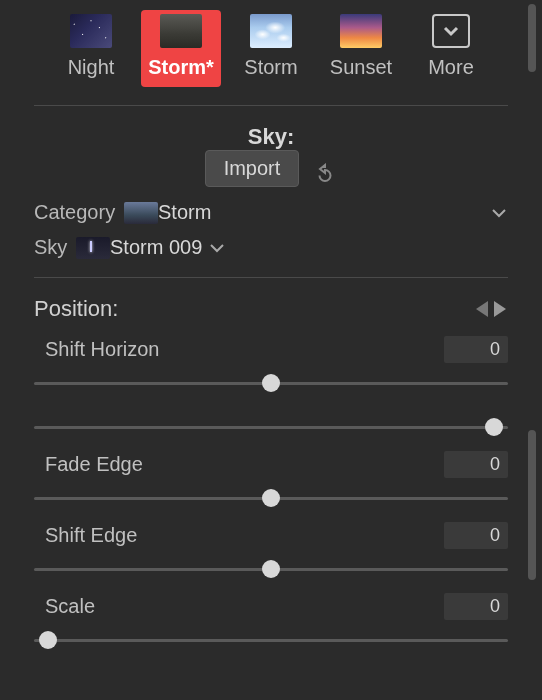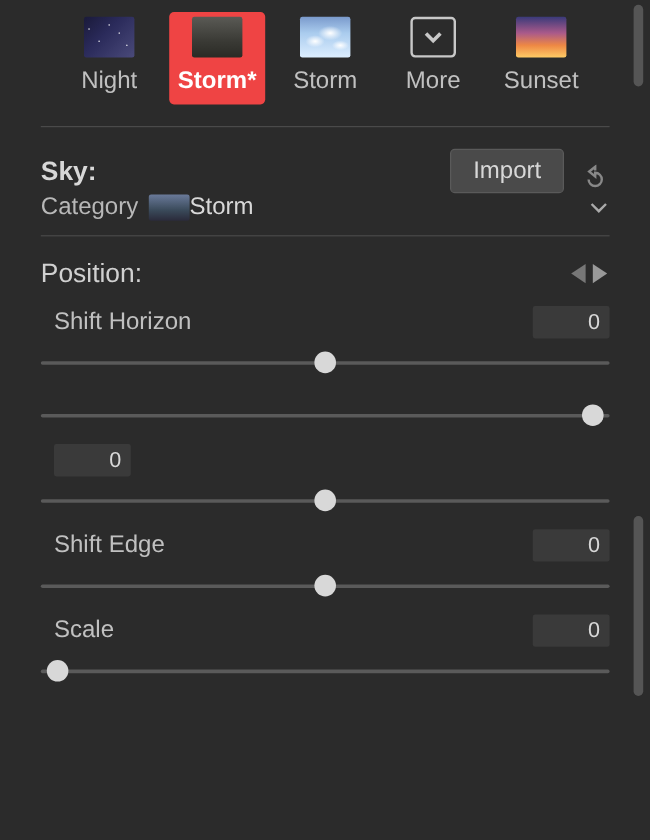--- a/index.html
+++ b/index.html
@@ -59,20 +59,22 @@
     height: 34px;
   }
   .preset-label { font-size: 20px; color: #c0c0c0; }
   .preset.selected .preset-label { color: #fff; }
   .divider { border: none; border-top: 1px solid #4a4a4a; margin: 10px 0 18px 0; }
 
   .section-head {
     display: flex;
     align-items: center;
     justify-content: space-between;
+    margin-bottom: 14px;
+    flex-direction: column;
   }
   .section-title { font-size: 22px; font-weight: 600; color: #d8d8d8; }
   .head-actions { display:flex; align-items:flex-end; gap:14px; }
   .import-btn {
     background: #4a4a4a;
     border: 1px solid #5a5a5a;
     color: #d8d8d8;
     font-size: 20px;
     padding: 6px 18px;
     border-radius: 4px;
@@ -155,30 +157,30 @@
     </div>
     <div class="preset selected">
       <div class="thumb storm"></div>
       <div class="preset-label">Storm*</div>
     </div>
     <div class="preset">
       <div class="thumb clouds"></div>
       <div class="preset-label">Storm</div>
     </div>
     <div class="preset">
+      <div class="thumb sunset"></div>
+      <div class="preset-label">Sunset</div>
+    </div>
+    <div class="preset">
       <div class="thumb more">
         <svg width="20" height="20" viewBox="0 0 20 20">
             <polyline points="4,7 10,13 16,7" fill="none" stroke="#c8c8c8" stroke-width="3"></polyline>
           </svg>
       </div>
       <div class="preset-label">More</div>
-    </div>
-    <div class="preset">
-      <div class="thumb sunset"></div>
-      <div class="preset-label">Sunset</div>
     </div>
   </div>
 
   <hr class="divider">
 
   <div class="section-head">
     <div class="section-title">Sky:</div>
     <div class="head-actions">
       <button class="import-btn">Import</button>
       <span class="reset-icon">
@@ -193,20 +195,30 @@
     <span class="label">Category</span>
     <span class="mini-thumb storm2"></span>
     <span class="row-value">Storm</span>
     <span class="chevron">
       <svg width="18" height="18" viewBox="0 0 18 18">
           <polyline points="3,6 9,12 15,6" fill="none" stroke="#aaa" stroke-width="2"></polyline>
         </svg>
     </span>
   </div>
 
+  <div class="row" style="margin-bottom:18px;">
+    <span class="label" style="min-width:42px">Sky</span>
+    <span class="mini-thumb storm3"></span>
+    <span class="row-value">Storm 009</span>
+    <span class="chevron inline">
+      <svg width="18" height="18" viewBox="0 0 18 18">
+          <polyline points="3,6 9,12 15,6" fill="none" stroke="#aaa" stroke-width="2"></polyline>
+        </svg>
+    </span>
+  </div>
 
   <hr class="divider">
 
   <div class="pos-head">
     <div class="pos-title">Position:</div>
     <span class="flip-icon">
       <svg width="34" height="22" viewBox="0 0 34 22">
           <polygon points="2,11 14,3 14,19" fill="#777"></polygon>
           <polygon points="32,11 20,3 20,19" fill="#999"></polygon>
         </svg>
@@ -228,20 +240,21 @@
     <div class="slider-head">
     </div>
     <div class="slider-track">
       <div class="track-line"></div>
       <div class="track-knob" style="left:97%"></div>
     </div>
   </div>
 
   <div class="slider-group">
     <div class="slider-head">
+      <span class="slider-label">Fade Edge</span>
       <span class="value-box">0</span>
     </div>
     <div class="slider-track">
       <div class="track-line"></div>
       <div class="track-knob" style="left:50%"></div>
     </div>
   </div>
 
   <div class="slider-group">
     <div class="slider-head">

